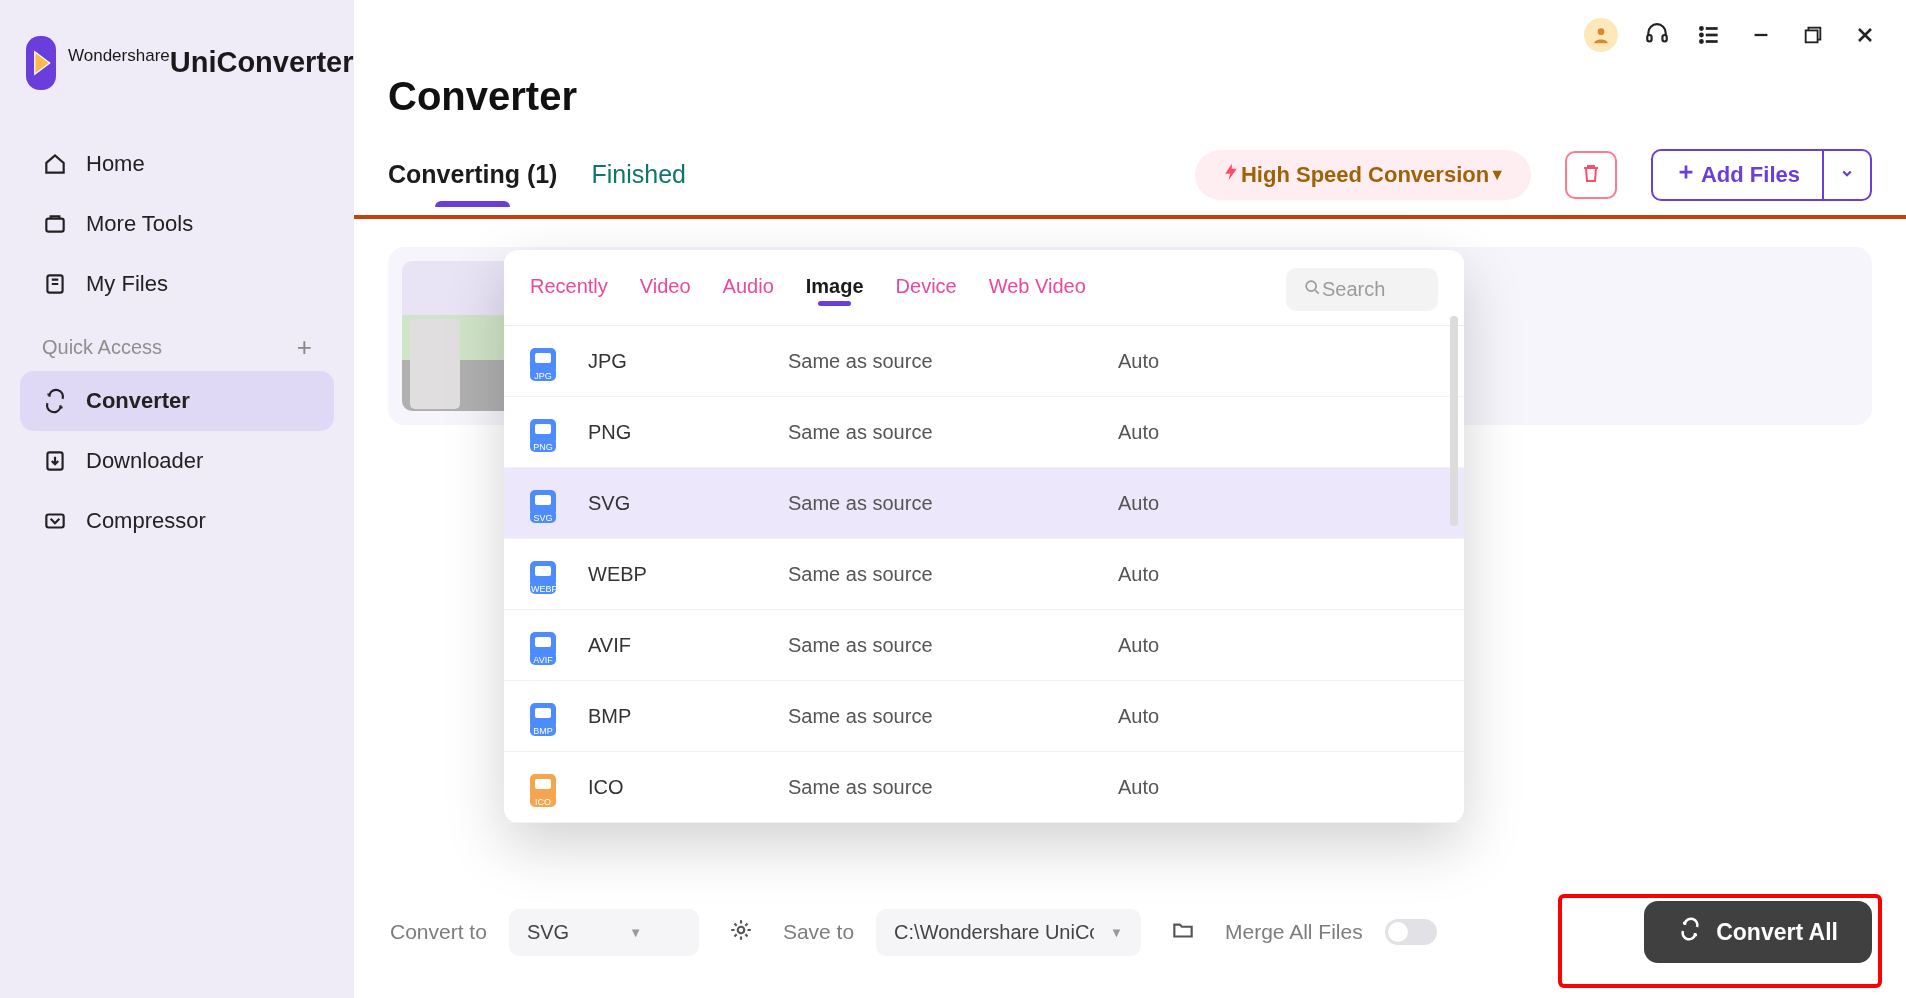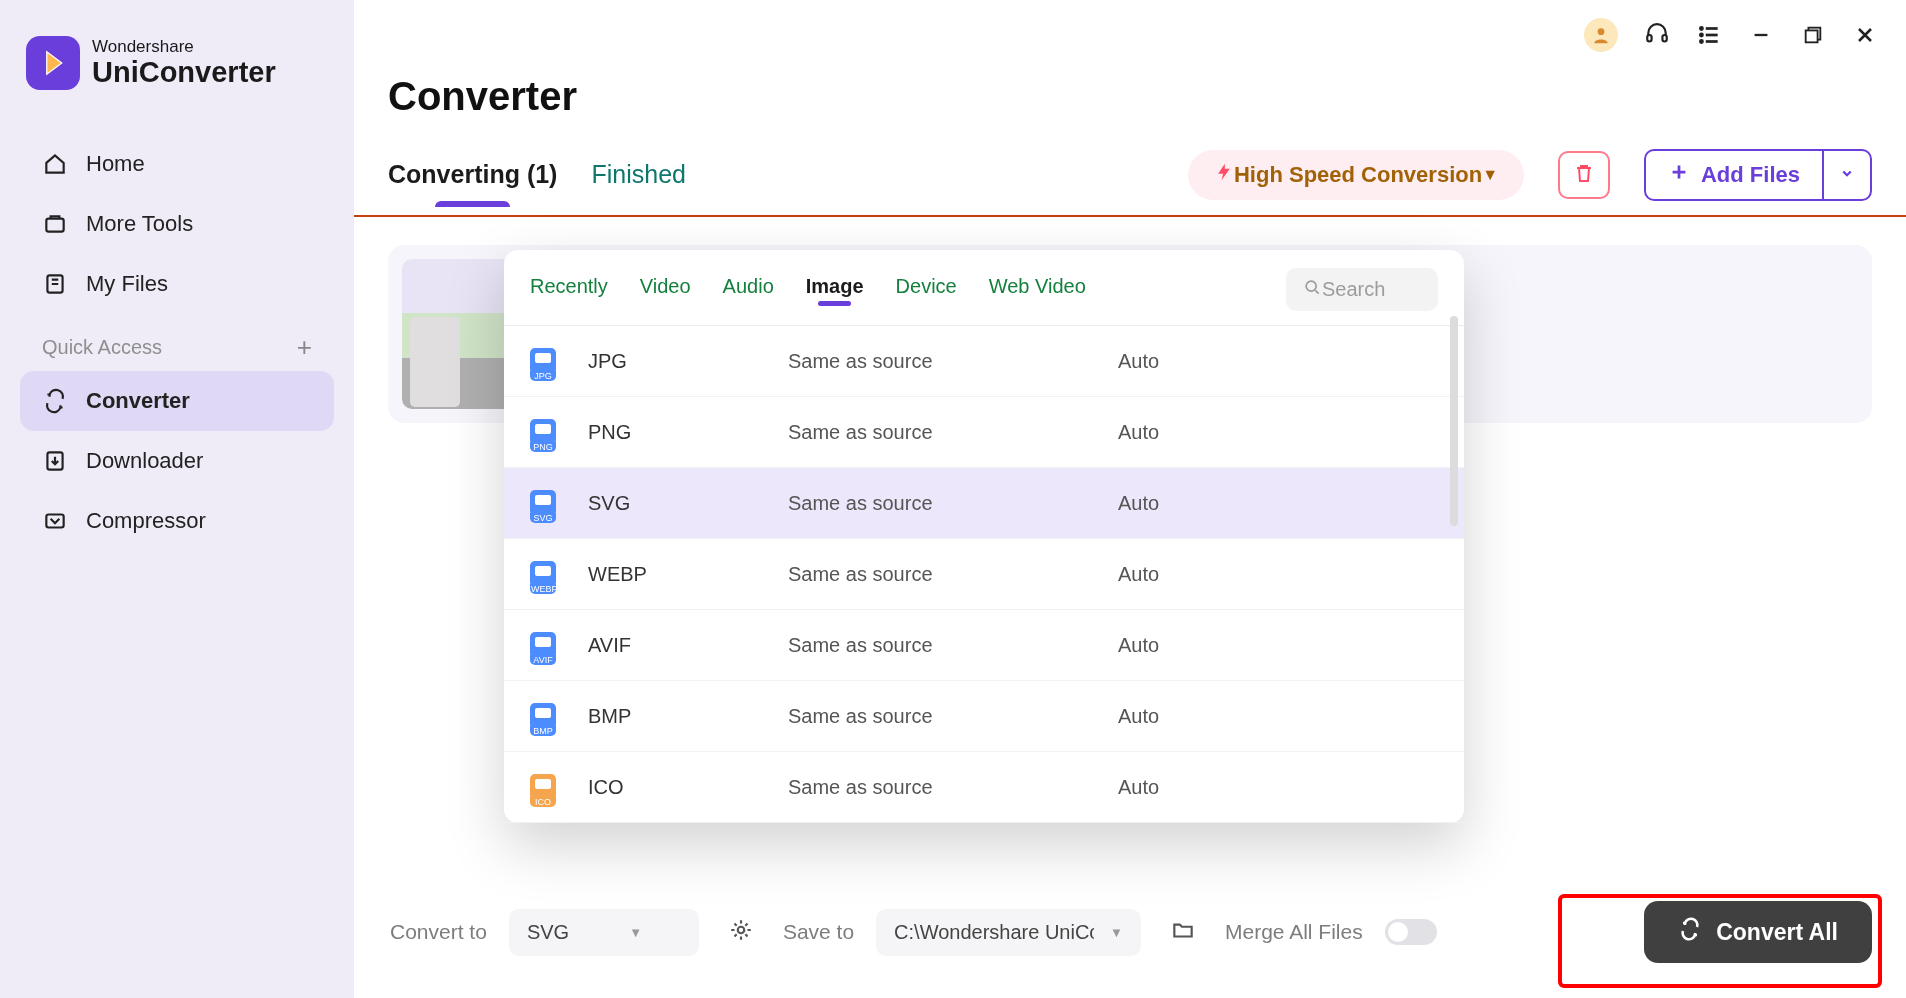--- a/index.html
+++ b/index.html
@@ -2,55 +2,55 @@
 <html><head>
 <meta charset="utf-8">
 <style>
 * { box-sizing: border-box; margin: 0; padding: 0; }
 body { font-family: -apple-system, BlinkMacSystemFont, "Segoe UI", sans-serif; background: #fff; width: 1906px; height: 998px; overflow: hidden; position: relative; }
 .app { display: flex; width: 100%; height: 100%; }
 .sidebar { width: 354px; background: #efecf8; padding: 36px 20px; display: flex; flex-direction: column; }
 .logo-block { display: flex; align-items: center; gap: 12px; padding-left: 6px; margin-bottom: 44px; }
 .logo-square { width: 54px; height: 54px; background: #6a3edb; border-radius: 14px; display: flex; align-items: center; justify-content: center; }
 .logo-square svg { width: 30px; height: 30px; }
-.logo-text { display: flex; flex-direction: column; line-height: 1.15; }
+.logo-text { display: flex; flex-direction: row; line-height: 1.15; }
 .logo-brand { font-size: 17px; font-weight: 400; color: #1a1a1a; }
 .logo-product { font-size: 29px; font-weight: 700; color: #1a1a1a; }
 .nav-item { display: flex; align-items: center; gap: 18px; padding: 17px 22px; border-radius: 14px; cursor: pointer; font-size: 22px; color: #222; }
 .nav-item.active { background: #dfd9f5; font-weight: 700; }
 .nav-icon { width: 26px; height: 26px; display: flex; align-items: center; justify-content: center; }
 .quick-access { display: flex; align-items: center; justify-content: space-between; padding: 12px 22px 8px 22px; color: #8f8f8f; font-size: 20px; margin-top: 6px; }
 .quick-plus { font-size: 26px; color: #888; font-weight: 300; }
 
 .main { flex: 1; display: flex; flex-direction: column; position: relative; background: #fff; }
 .titlebar { display: flex; justify-content: flex-end; align-items: center; gap: 26px; padding: 14px 28px 0 0; height: 56px; }
 .tb-icon { width: 26px; height: 26px; display: flex; align-items: center; justify-content: center; cursor: pointer; color: #222; }
 .avatar { width: 34px; height: 34px; border-radius: 50%; background: #fce8bb; display: flex; align-items: center; justify-content: center; }
 .page-title { font-size: 40px; font-weight: 800; color: #111; padding: 18px 0 30px 34px; }
 
-.tabs-row { display: flex; align-items: center; padding: 0 34px; gap: 34px; border-bottom: 2px solid #c2410c; }
+.tabs-row { display: flex; align-items: center; padding: 0 34px; gap: 34px; border-bottom: 4px solid #c2410c; }
 .tab { font-size: 25px; font-weight: 400; color: #0f766e; padding-bottom: 16px; position: relative; cursor: pointer; }
 .tab.active { color: #1b1b1b; font-weight: 700; }
 .tab.active::after { content:""; position:absolute; bottom:-2px; left:28%; width:44%; height:6px; border-radius:6px 6px 0 0; background:#6a3edb; }
 .tabs-spacer { flex: 1; }
 .hs-btn { background:#ffeef1; color:#a16207; border-radius:28px; padding:12px 26px; display:flex; align-items:center; gap:0; font-size:22px; font-weight:600; cursor:pointer; margin-bottom: 14px; }
 .hs-chev { font-size:16px; }
 .del-btn { width:52px; height:48px; border:2px solid #ff7a8a; border-radius:10px; display:flex; align-items:center; justify-content:center; color:#ff4d67; cursor:pointer; margin-bottom:14px; }
 .add-wrap { display:flex; border:2px solid #6a3edb; border-radius:10px; overflow:hidden; margin-bottom:14px; }
-.add-btn { display:flex; align-items:center; gap:11px; padding:10px 22px; color:#6a3edb; font-size:22px; font-weight:600; cursor:pointer; }
+.add-btn { display:flex; align-items:center; gap:4px; padding:10px 22px; color:#6a3edb; font-size:22px; font-weight:600; cursor:pointer; }
 .add-chev { width:48px; display:flex; align-items:center; justify-content:center; border-left:2px solid #6a3edb; color:#6a3edb; cursor:pointer; }
 
 .content { padding: 28px 34px 0 34px; position: relative; flex:1; }
 .file-card { background:#f6f5fb; border-radius:16px; height:178px; display:flex; align-items:center; padding:14px; }
 .thumb { width:115px; height:150px; border-radius:10px; background:linear-gradient(180deg,#e8e3f5 0 36%,#d0e4c7 36% 66%,#b0b0b0 66% 100%); position:relative; overflow:hidden; }
 .thumb::after { content:""; position:absolute; left:8px; top:58px; width:50px; height:90px; background:#e0dede; border-radius:5px; }
 
 .popup { position:absolute; left:504px; top:250px; width:960px; background:#fff; border-radius:14px; box-shadow:0 22px 60px rgba(0,0,0,0.18); z-index:50; }
 .popup-tabs { display:flex; align-items:center; padding:18px 26px 14px 26px; gap:32px; border-bottom:1px solid #ececec; }
-.ptab { font-size:20px; color:#15803d; cursor:pointer; position:relative; padding-bottom:6px; }
+.ptab { font-size:20px; color:#ec4899; cursor:pointer; position:relative; padding-bottom:6px; }
 .ptab.active { color:#1b1b1b; font-weight:700; }
 .ptab.active::after { content:""; position:absolute; bottom:-2px; left:22%; width:56%; height:5px; border-radius:5px; background:#6a3edb; }
 .ptab-spacer { flex:1; }
 .psearch { background:#f3f3f3; border-radius:10px; display:flex; align-items:center; padding:9px 16px; width:152px; color:#9c9c9c; font-size:20px; }
 .fmt-list { max-height:560px; overflow-y:auto; }
 .fmt-row { display:flex; align-items:center; padding:22px 26px; font-size:20px; color:#555; border-bottom:1px solid #f2f2f2; cursor:pointer; }
 .fmt-row.selected { background:#ece7fa; }
 .fmt-icon { width:26px; height:26px; border-radius:5px; background:#4d8cff; position:relative; margin-right:32px; }
 .fmt-icon::after { content:""; position:absolute; left:5px; top:5px; width:16px; height:10px; background:#fff; border-radius:2px; }
 .fmt-badge { position:absolute; bottom:-7px; left:0; right:0; font-size:9px; text-align:center; color:#fff; background:#4d8cff; border-radius:0 0 5px 5px; line-height:10px; padding:0 1px; }

